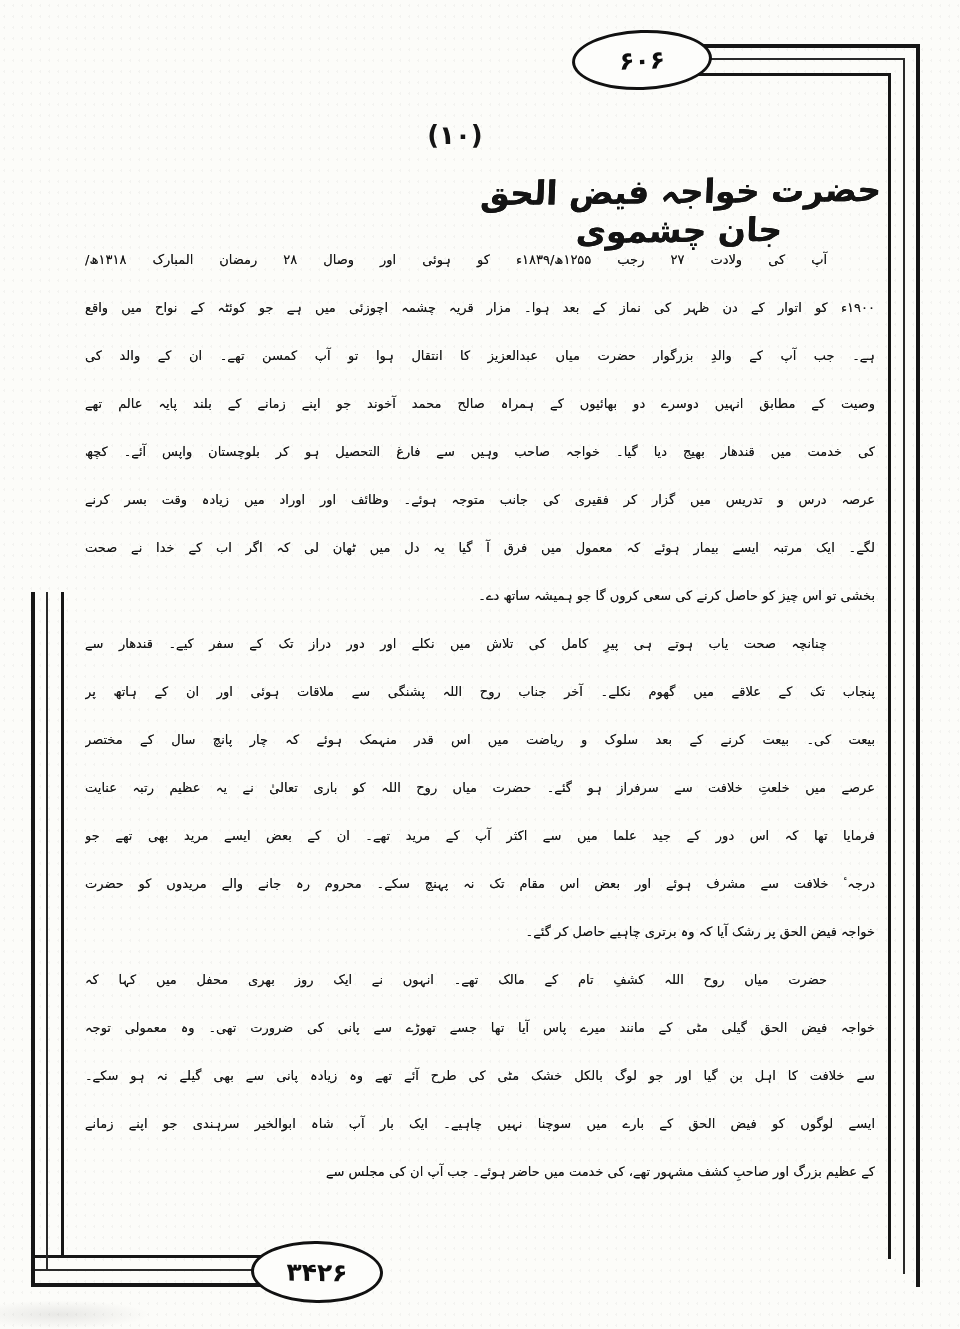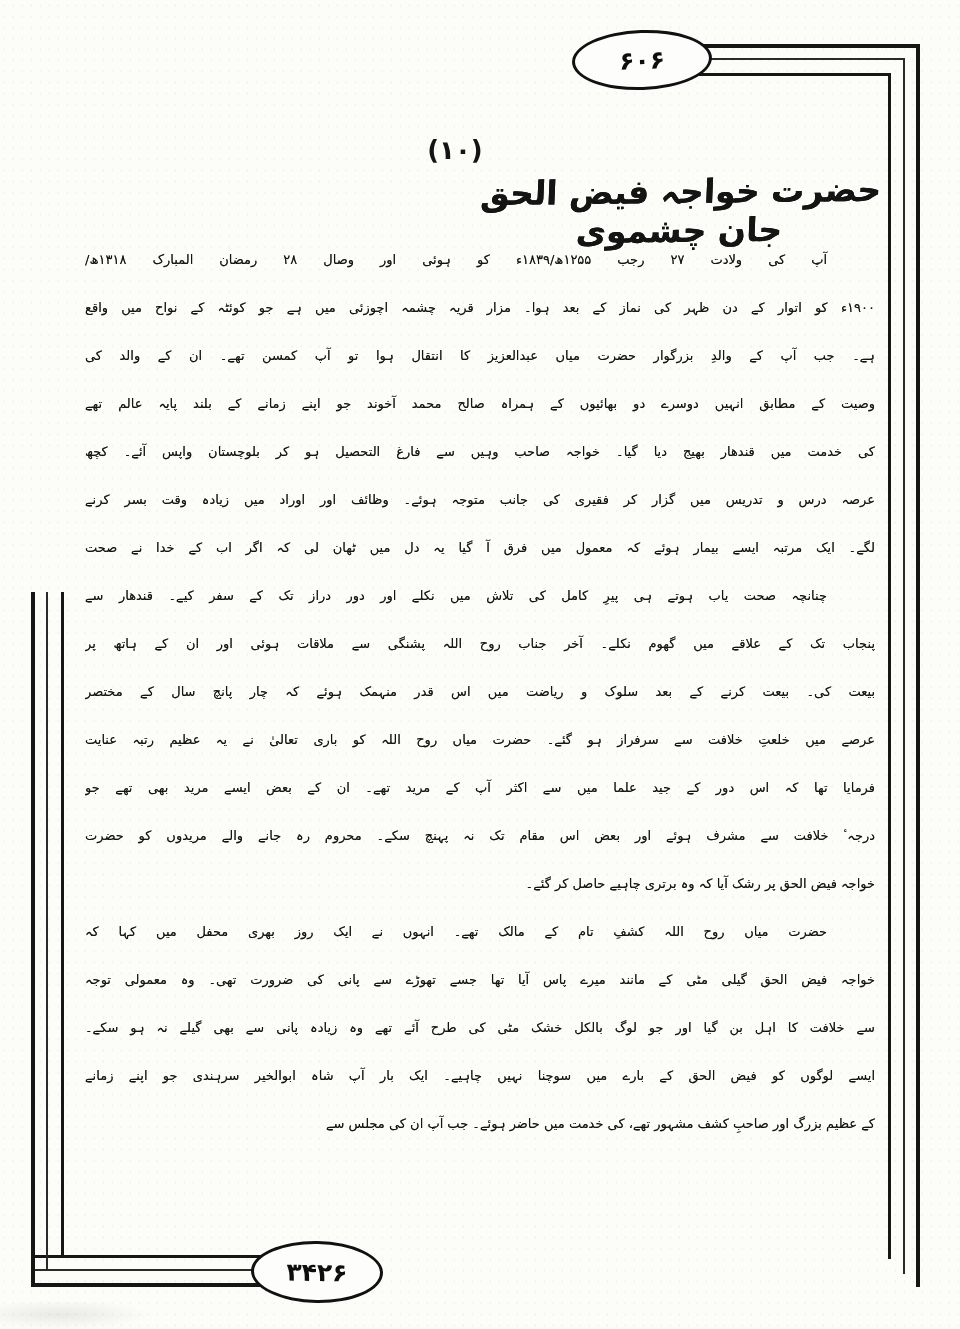--- a/index.html
+++ b/index.html
@@ -35,21 +35,21 @@
   .cartouche{
     position:absolute;background:#fdfdfb;border:3px solid #111;
     border-radius:50%;display:flex;align-items:center;justify-content:center;
     font-weight:bold;font-size:25px;letter-spacing:3px;z-index:6;color:#0e0e0e;
   }
   .cartouche.top{left:572px;top:30px;width:134px;height:54px;transform:rotate(-2deg);}
   .cartouche.bottom{left:251px;top:1241px;width:126px;height:56px;transform:rotate(1deg);}
 
   
   .section-number{
-    position:absolute;left:85px;top:135px;width:740px;text-align:center;
+    position:absolute;left:85px;top:120px;width:740px;text-align:center;
     font-size:26px;font-weight:bold;letter-spacing:2px;
   }
   .chapter-title{
     position:absolute;left:468px;top:172px;width:424px;text-align:center;
     direction:rtl;font-size:33px;font-weight:bold;
     transform:skewX(-3deg) rotate(-0.6deg);
     text-shadow:0 0 0.6px #000;
   }
 
   
@@ -100,20 +100,21 @@
 
 <div class="body-text">
     <div class="para">
       <div class="line first">آپ کی ولادت ۲۷ رجب ۱۲۵۵ھ/۱۸۳۹ء کو ہوئی اور وصال ۲۸ رمضان المبارک ۱۳۱۸ھ/</div>
       <div class="line">۱۹۰۰ء کو اتوار کے دن ظہر کی نماز کے بعد ہوا۔ مزار قریہ چشمہ اچوزئی میں ہے جو کوئٹہ کے نواح میں واقع</div>
       <div class="line">ہے۔ جب آپ کے والدِ بزرگوار حضرت میاں عبدالعزیز کا انتقال ہوا تو آپ کمسن تھے۔ ان کے والد کی</div>
       <div class="line">وصیت کے مطابق انہیں دوسرے دو بھائیوں کے ہمراہ صالح محمد آخوند جو اپنے زمانے کے بلند پایہ عالم تھے</div>
       <div class="line">کی خدمت میں قندھار بھیج دیا گیا۔ خواجہ صاحب وہیں سے فارغ التحصیل ہو کر بلوچستان واپس آئے۔ کچھ</div>
       <div class="line">عرصہ درس و تدریس میں گزار کر فقیری کی جانب متوجہ ہوئے۔ وظائف اور اوراد میں زیادہ وقت بسر کرنے</div>
       <div class="line">لگے۔ ایک مرتبہ ایسے بیمار ہوئے کہ معمول میں فرق آ گیا یہ دل میں ٹھان لی کہ اگر اب کے خدا نے صحت</div>
+      <div class="line last">بخشی تو اس چیز کو حاصل کرنے کی سعی کروں گا جو ہمیشہ ساتھ دے۔</div>
     </div>
     <div class="para">
       <div class="line first">چنانچہ صحت یاب ہوتے ہی پیرِ کامل کی تلاش میں نکلے اور دور دراز تک کے سفر کیے۔ قندھار سے</div>
       <div class="line">پنجاب تک کے علاقے میں گھوم نکلے۔ آخر جناب روح اللہ پشنگی سے ملاقات ہوئی اور ان کے ہاتھ پر</div>
       <div class="line">بیعت کی۔ بیعت کرنے کے بعد سلوک و ریاضت میں اس قدر منہمک ہوئے کہ چار پانچ سال کے مختصر</div>
       <div class="line">عرصے میں خلعتِ خلافت سے سرفراز ہو گئے۔ حضرت میاں روح اللہ کو باری تعالیٰ نے یہ عظیم رتبہ عنایت</div>
       <div class="line">فرمایا تھا کہ اس دور کے جید علما میں سے اکثر آپ کے مرید تھے۔ ان کے بعض ایسے مرید بھی تھے جو</div>
       <div class="line">درجہٴ خلافت سے مشرف ہوئے اور بعض اس مقام تک نہ پہنچ سکے۔ محروم رہ جانے والے مریدوں کو حضرت</div>
       <div class="line last">خواجہ فیض الحق پر رشک آیا کہ وہ برتری چاہیے حاصل کر گئے۔</div>
     </div>

